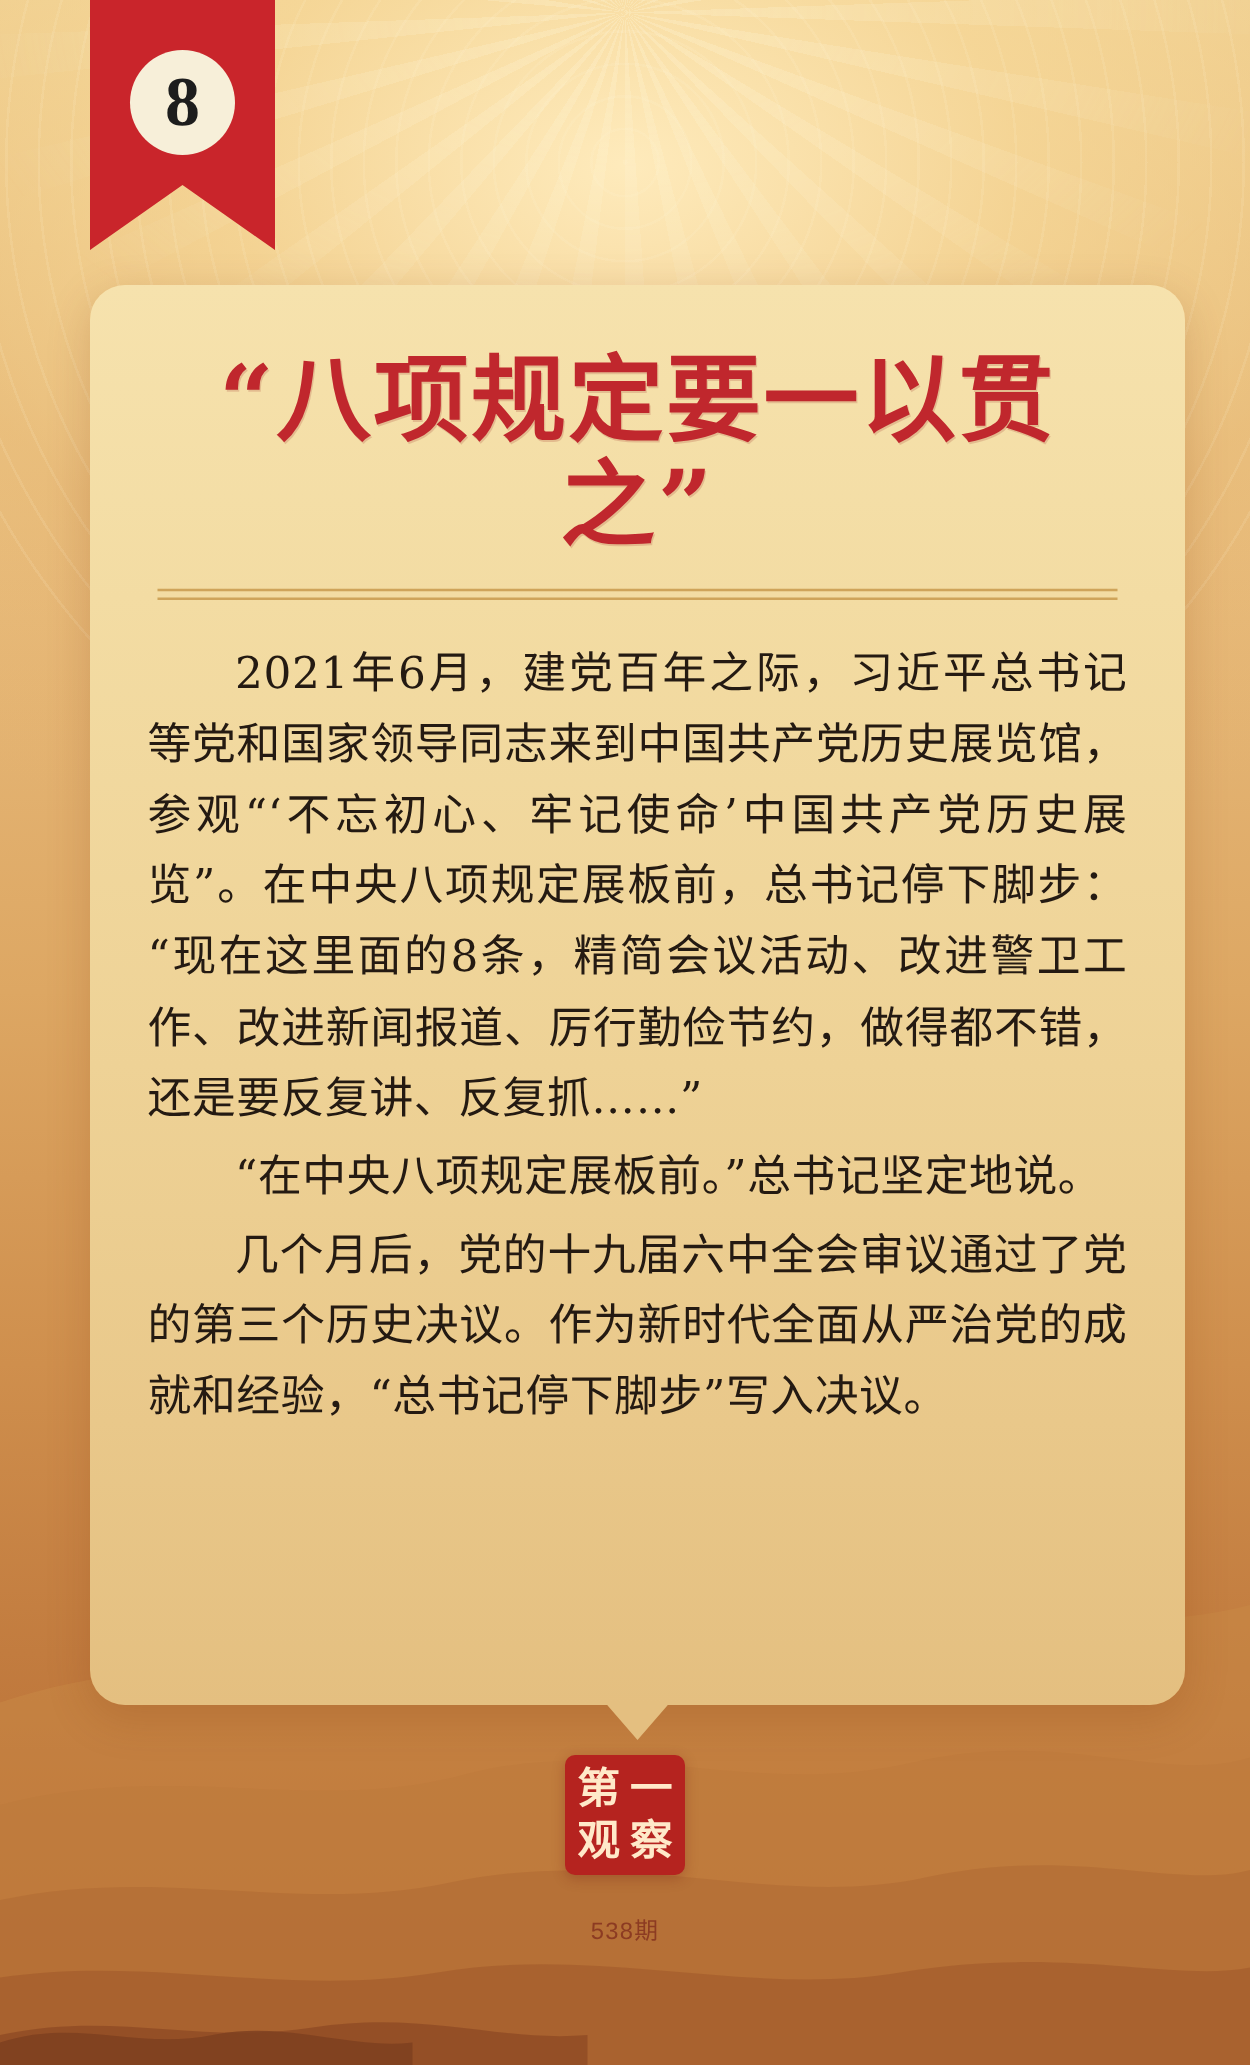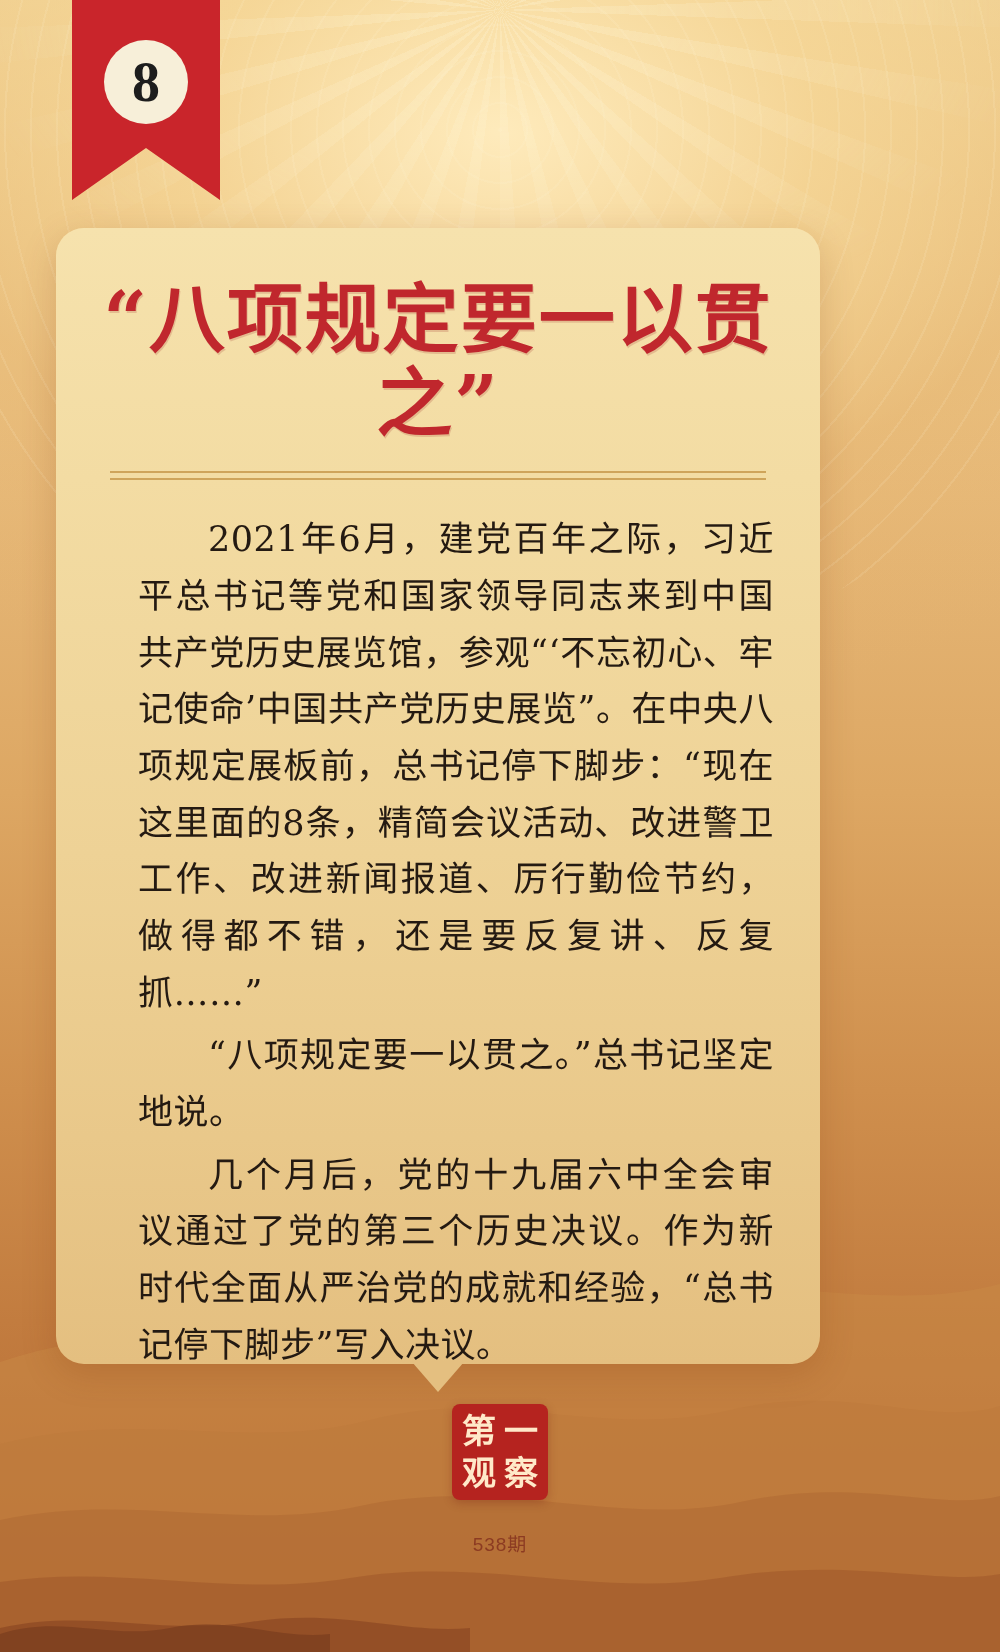--- a/index.html
+++ b/index.html
@@ -96,22 +96,22 @@
     font-size: 56px;
     font-weight: 700;
     color: #1d1d1d;
     line-height: 1;
   }
 
   
   .card {
     position: absolute;
     top: 228px;
-    left: 56px;
-    width: 764px;
+    left: 72px;
+    width: 876px;
     height: 1136px;
     border-radius: 28px;
     background:
       linear-gradient(180deg, #f6e2ad 0%, #f3dca3 22%, #eed296 55%, #e9c88a 80%, #e4bf80 100%);
     box-shadow: 0 10px 34px rgba(130, 60, 20, 0.22);
   }
   
   .card-tail {
     position: absolute;
     left: 50%;
@@ -154,21 +154,20 @@
   .rule + .rule { margin-top: 5px; }
 
   .body-text {
     margin-top: 28px;
     font-family: "DejaVu Serif", "Liberation Serif", serif;
     font-size: 35px;
     line-height: 1.62;
     color: #241a12;
     text-align: justify;
     letter-spacing: 0.5px;
-    margin-left: 36px;
   }
   .body-text p {
     margin: 0 0 6px 0;
     text-indent: 2em;
   }
 
   
   .seal-wrap {
     position: absolute;
     left: 50%;
@@ -234,21 +233,21 @@
 
       <h1 class="headline">“八项规定要一以贯之”</h1>
 
       <div class="rules">
         <div class="rule"></div>
         <div class="rule"></div>
       </div>
 
       <div class="body-text">
         <p>2021年6月，建党百年之际，习近平总书记等党和国家领导同志来到中国共产党历史展览馆，参观“‘不忘初心、牢记使命’中国共产党历史展览”。在中央八项规定展板前，总书记停下脚步：“现在这里面的8条，精简会议活动、改进警卫工作、改进新闻报道、厉行勤俭节约，做得都不错，还是要反复讲、反复抓……”</p>
-        <p>“八项规定要一以贯之。”总书记坚定地说。</p>
+        <p>“在中央八项规定展板前。”总书记坚定地说。</p>
         <p>几个月后，党的十九届六中全会审议通过了党的第三个历史决议。作为新时代全面从严治党的成就和经验，“总书记停下脚步”写入决议。</p>
       </div>
 
     </div>
   </div>
 
   <div class="seal-wrap">
     <div class="seal">
       <span>第</span>
       <span>一</span>

